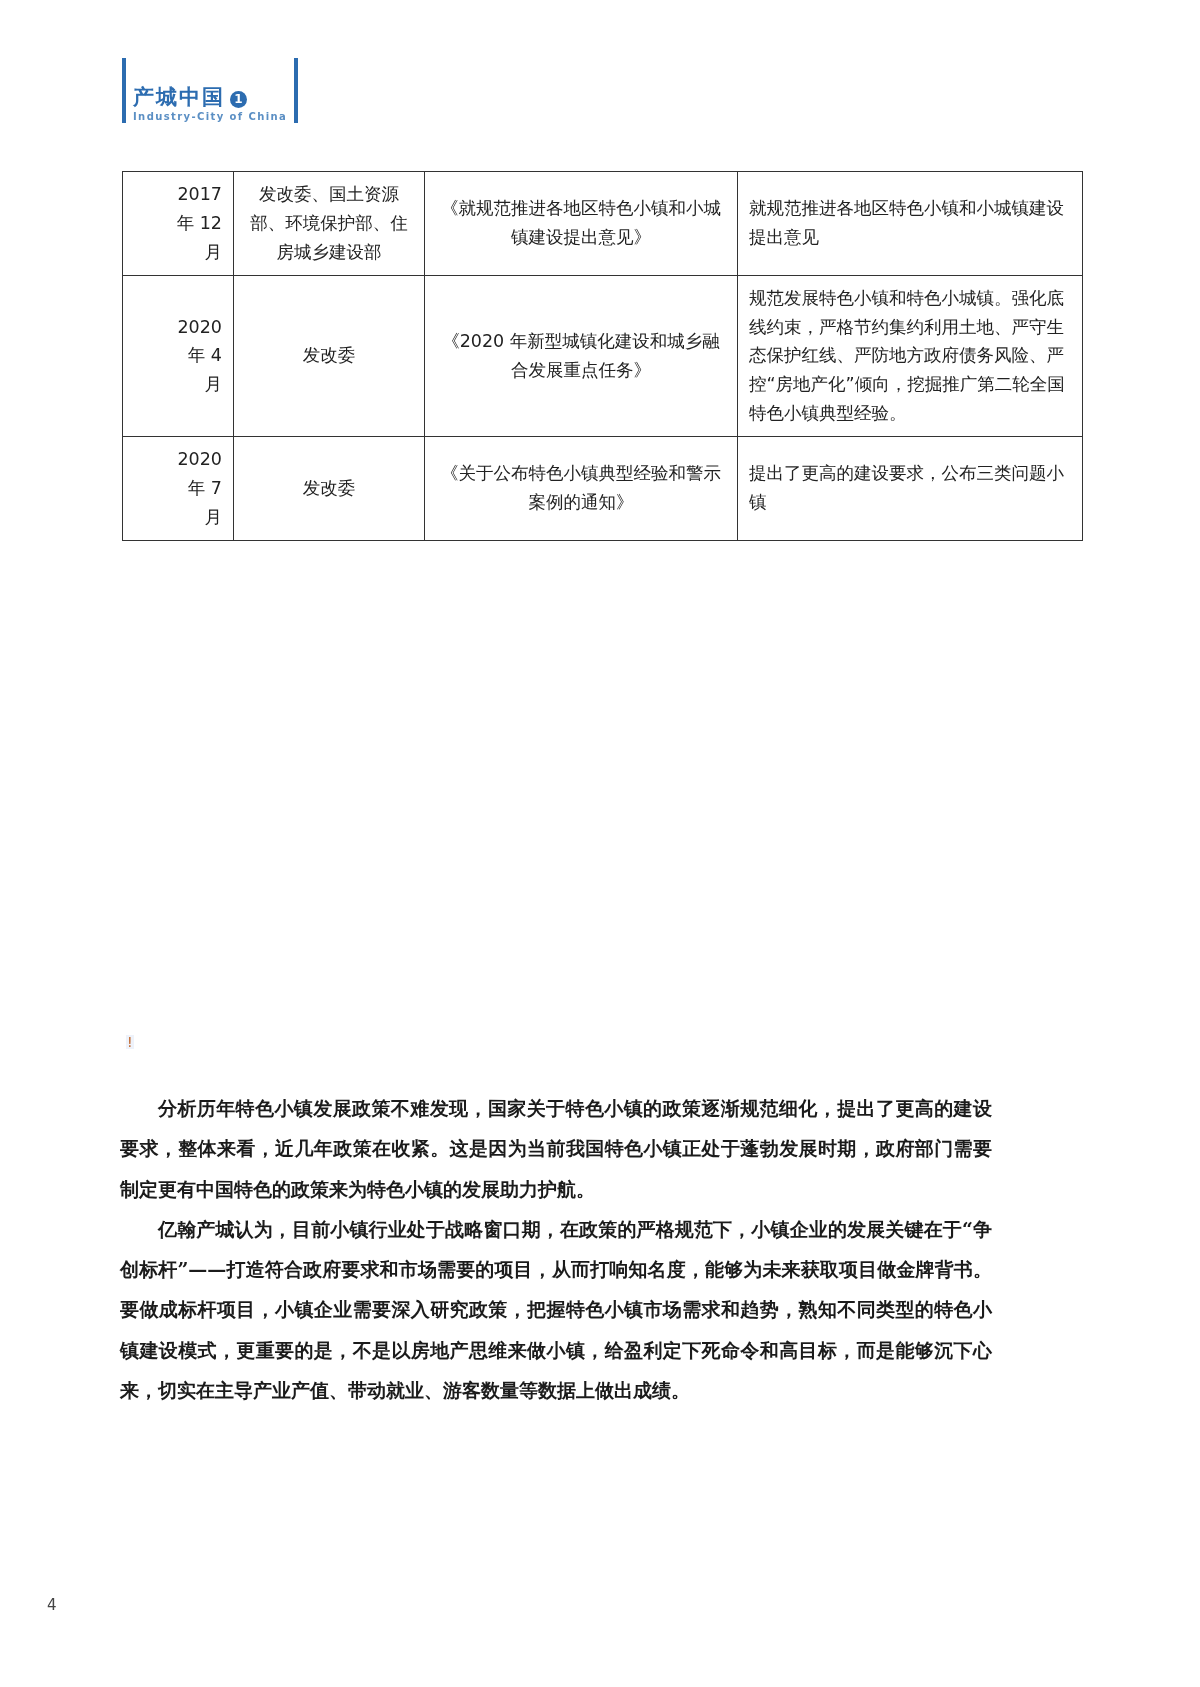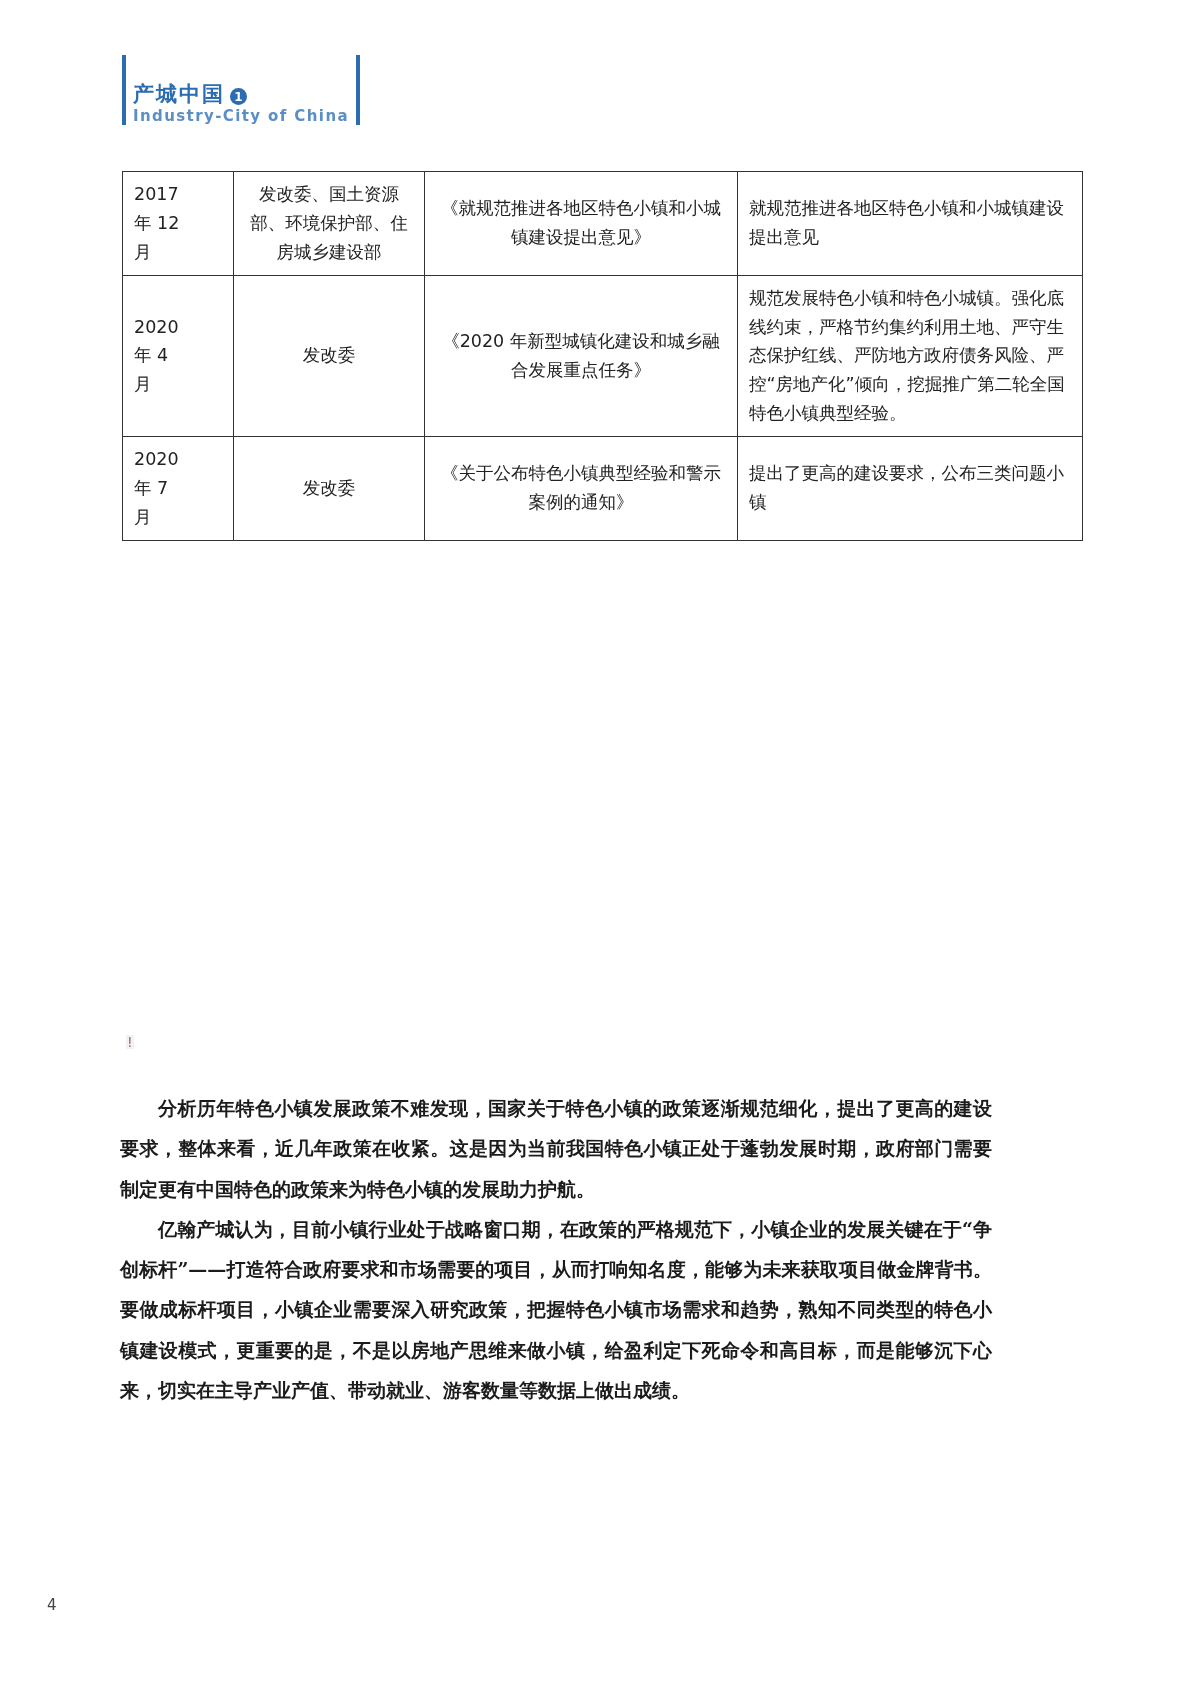--- a/index.html
+++ b/index.html
@@ -66,21 +66,21 @@
     border-radius: 50%;
     background: #2c6cb0;
     color: #ffffff;
     font-size: 12px;
     font-weight: bold;
     letter-spacing: 0;
     margin-left: 3px;
   }
   .logo-en {
     font-family: "DejaVu Sans", "Liberation Sans", sans-serif;
-    font-size: 15px;
+    font-size: 10px;
     font-weight: bold;
     color: #5b8fc4;
     letter-spacing: 1.4px;
     margin-top: 4px;
     line-height: 1;
   }
 
   
   .policy-table {
     position: absolute;
@@ -92,21 +92,21 @@
   }
   .policy-table td {
     border: 1.6px solid #333333;
     padding: 8px 11px;
     vertical-align: middle;
     font-family: "DejaVu Sans", "Liberation Sans", sans-serif;
     font-size: 17.5px;
     line-height: 1.65;
     color: #222;
   }
-  .col-date   { width: 88px;  text-align: left; }
+  .col-date   { width: 88px;  text-align: right; }
   .col-dept   { width: 168px; text-align: center; }
   .col-doc    { width: 290px; text-align: center; }
   .col-desc   { width: 322px; text-align: left; }
 
   .cell-date { white-space: pre-line; }
   .cell-doc  { text-align: center; }
 
   .tbl-note {
     position: absolute;
     left: 126px;

